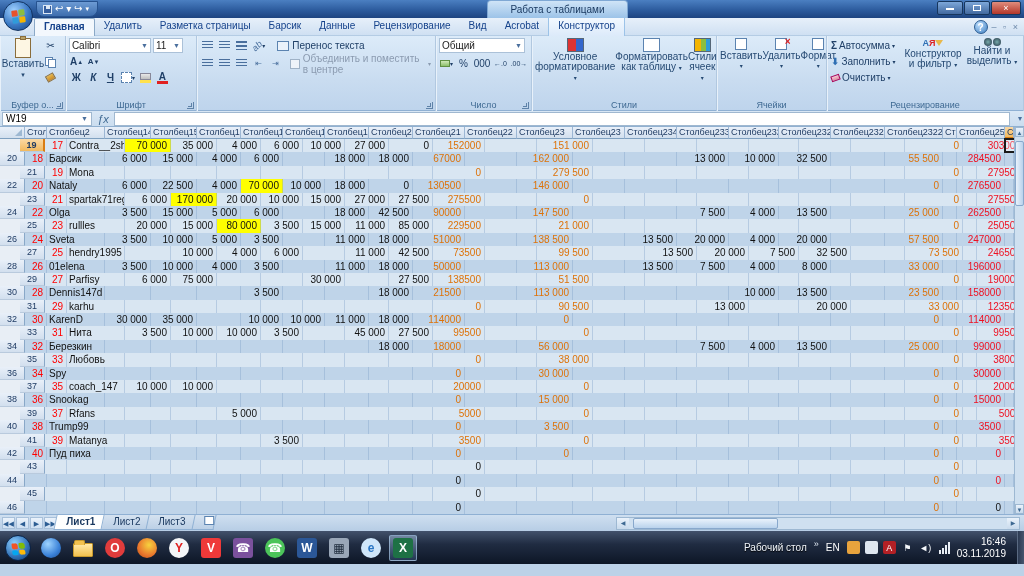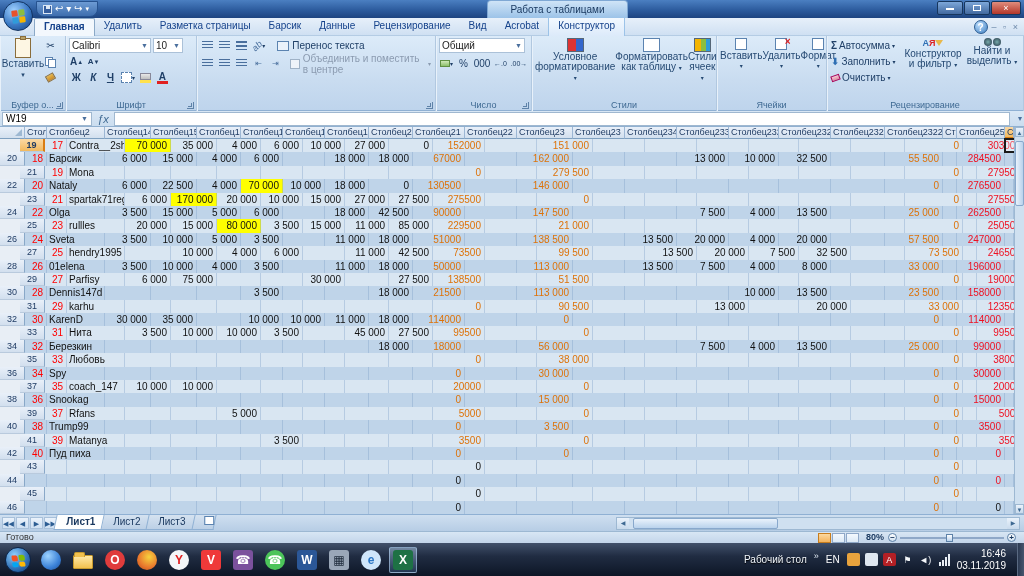--- a/index.html
+++ b/index.html
@@ -219,21 +219,21 @@
       <span class="launcher"></span>
     </div>
 
     <div class="group" style="width:140px">
       <div class="row">
         <div class="combo" style="width:82px">
             <span>Calibri</span>
             <span class="arr">▼</span>
           </div>
         <div class="combo" style="width:30px">
-            <span>10</span>
+            <span>11</span>
             <span class="arr">▼</span>
           </div>
       </div>
       <div class="row" style="margin-top:1px">
         <span class="sbtn" style="font-weight:bold">А<i style="font-size:6px;font-style:normal">▲</i></span>
         <span class="sbtn" style="font-size:8px;font-weight:bold">А<i style="font-size:6px;font-style:normal">▼</i></span>
       </div>
       <div class="row" style="margin-top:1px">
         <span class="sbtn" style="font-weight:bold">Ж</span>
         <span class="sbtn" style="font-style:italic;font-weight:bold">К</span>
@@ -454,36 +454,20 @@
         <div class="stab"><span>Лист3</span></div>
       </div>
     <div class="stab instab"><span><i class="ic12 grid-ic" style="width:10px;height:9px;display:inline-block"></i></span></div>
     <div class="hscroll">
       <span class="ha" style="left:0">◀</span>
       <div class="hthumb"></div>
       <span class="ha" style="right:0">▶</span>
     </div>
   </div>
 
-  <div class="statusbar">
-    <span class="mode">Готово</span>
-    <div class="views">
-      <span class="vb on"></span>
-      <span class="vb"></span>
-      <span class="vb"></span>
-    </div>
-    <span class="zoomtxt">80%</span>
-    <div class="zslider">
-      <span class="zc" style="left:0">−</span>
-      <span class="zline"></span>
-        <span class="zmark"></span>
-      <span class="zthumb"></span>
-      <span class="zc" style="right:0">+</span>
-    </div>
-  </div>
 
   <div class="taskbar">
     <div class="tb-orb">
       <span class="flag">
         <span style="background:#f35325"></span>
           <span style="background:#81bc06"></span>
         <span style="background:#05a6f0"></span>
           <span style="background:#ffba08"></span>
       </span>
     </div>

